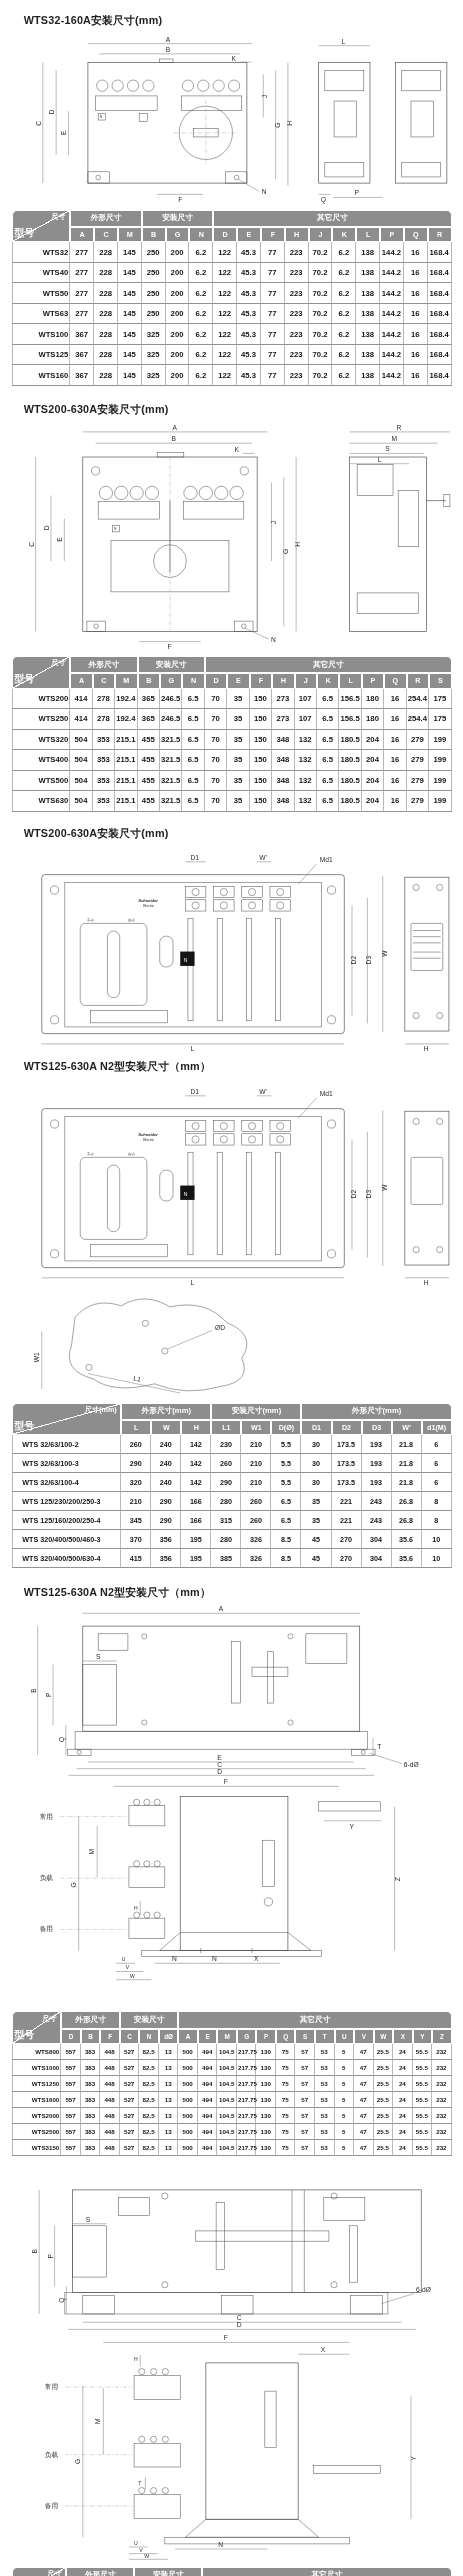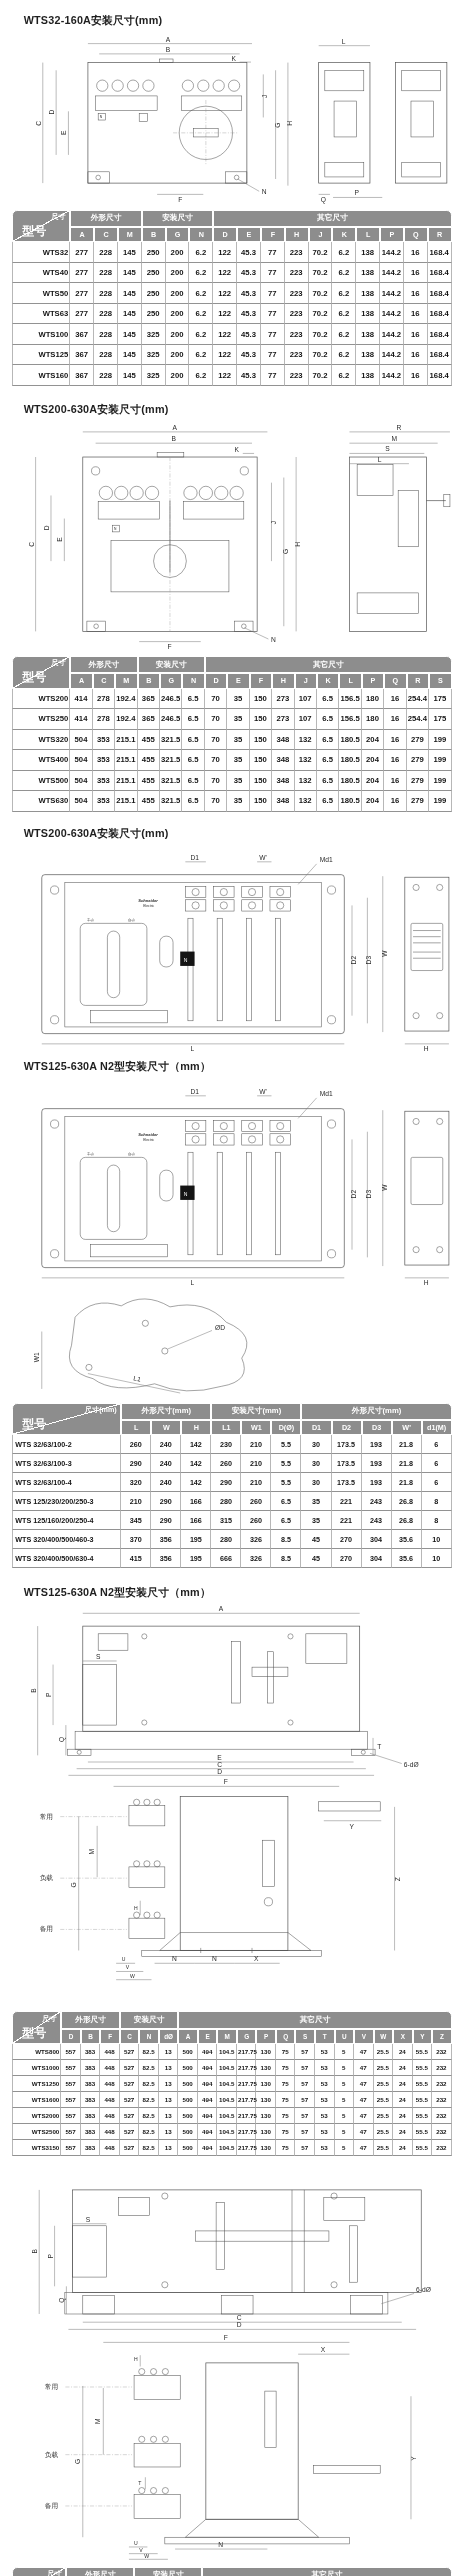--- a/index.html
+++ b/index.html
@@ -21,30 +21,30 @@
   .tblwrap{margin:6.2px 1px 0 1px;}
   .tblwrap table{width:100%;border-collapse:separate;border-spacing:0;table-layout:fixed;}
   .tblwrap th{background:#8d8d8d;color:#fff;font-weight:bold;border:0.5px solid #fff;padding:1px 0;text-align:center;}
   .tblwrap th.grp{font-size:7.7px;height:13.4px;}
   .tblwrap th.colh{font-size:7.2px;height:11.3px;}
   .tblwrap thead tr:first-child th:first-child{border-top-left-radius:5.2px;margin-left:18px;}
   .tblwrap thead tr:first-child th:last-child{border-top-right-radius:5.2px;}
   .tblwrap th.corner{position:relative;background-color:#8d8d8d;
      background-image:linear-gradient(to bottom right,rgba(0,0,0,0) calc(50% - 0.5px),#fff calc(50% - 0.5px),#fff calc(50% + 0.5px),rgba(0,0,0,0) calc(50% + 0.5px));}
   .tblwrap .ct{position:absolute;top:1.5px;right:3.6px;font-size:7.2px;}
-  .tblwrap .cb{position:absolute;bottom:1.5px;left:9px;font-size:12px;}
+  .tblwrap .cb{position:absolute;bottom:1.5px;left:1px;font-size:10px;}
   .tblwrap td{background:#fff;border-right:0.5px solid #b7b7b7;border-bottom:1px solid #929292;
      text-align:center;font-weight:bold;color:#141414;}
   .tblwrap td:first-child{border-left:0.5px solid #b7b7b7;}
   .tblwrap td.model{text-align:right;}
   .t-std td{height:17.5px;font-size:7.7px;}
   .t-std .modelcol{width:58px;}
   .t-n2 td{height:16px;font-size:7.2px;}
   .t-n2 .modelcol{width:109px;}
-  .t-n2 td.model{text-align:left;padding-left:2px;}
+  .t-n2 td.model{text-align:left;padding-left:9px;}
   .t-wide td{height:13px;font-size:6.2px;}
   .t-wide th.colh{font-size:6.4px;}
   .t-wide .modelcol{width:49px;}
   .t-45 .modelcol{width:54px;} .mb34{margin-bottom:17.5px;} .mb30{margin-bottom:15.5px;}
   .mb24{margin-bottom:12.4px;} .mb16{margin-bottom:8.2px;}
   .pt28{padding-top:14.4px;}
 </style>
 </head>
 <body>
 
@@ -842,21 +842,21 @@
             <td>270</td>
             <td>304</td>
             <td>35.6</td>
             <td>10</td>
           </tr>
           <tr>
             <td class="model">WTS 320/400/500/630-4</td>
             <td>415</td>
             <td>356</td>
             <td>195</td>
-            <td>666</td>
+            <td>385</td>
             <td>326</td>
             <td>8.5</td>
             <td>45</td>
             <td>270</td>
             <td>304</td>
             <td>35.6</td>
             <td>10</td>
           </tr>
         </tbody>
       </table>

